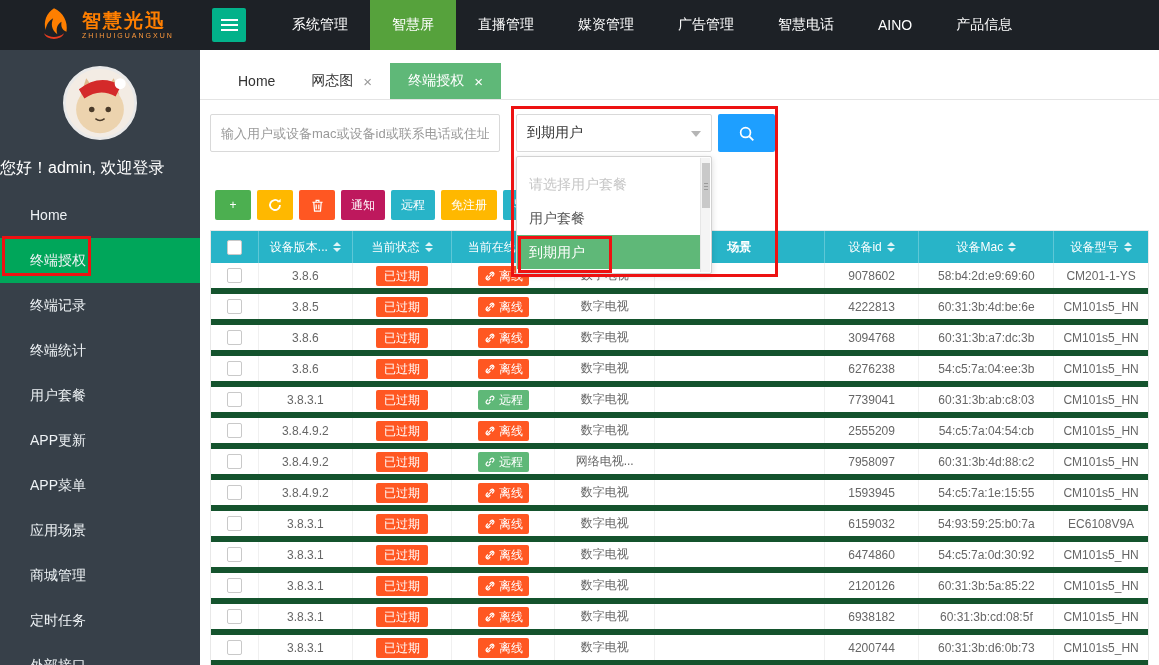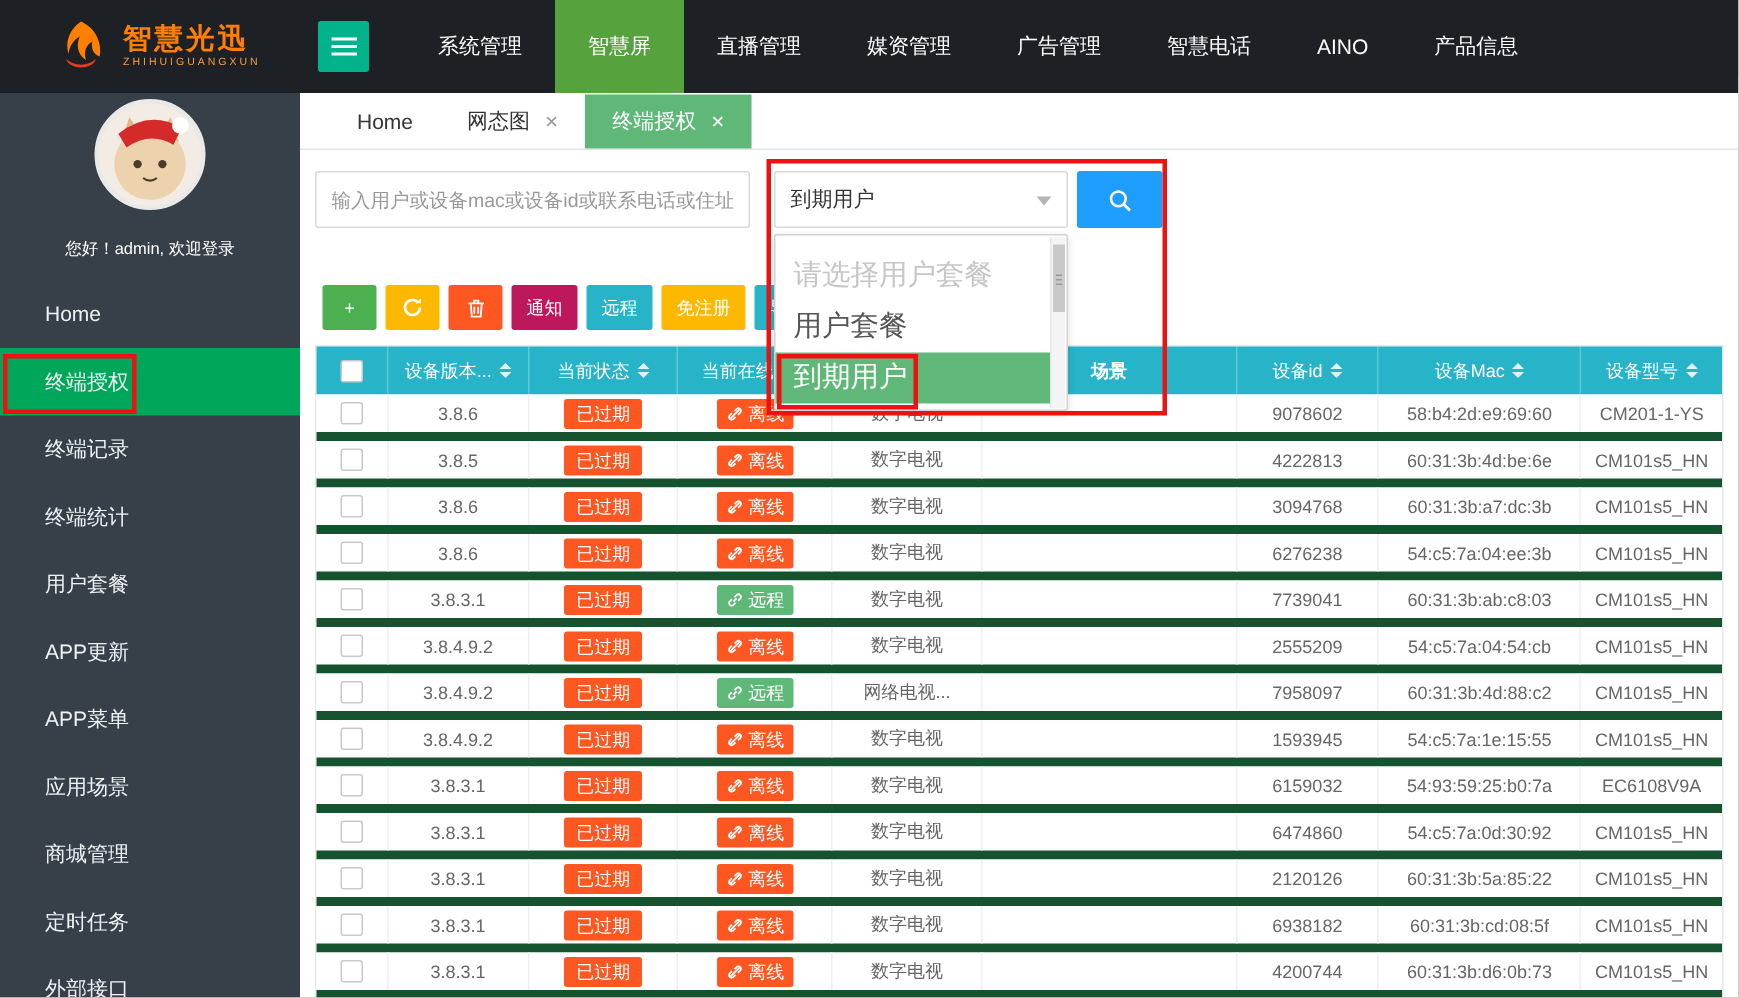--- a/index.html
+++ b/index.html
@@ -1,35 +1,35 @@
 <!DOCTYPE html>
 <html><head>
 <meta charset="utf-8">
 <style>
   *{margin:0;padding:0;box-sizing:border-box;font-family:"Liberation Sans","DejaVu Sans",sans-serif;}
   html,body{background:#9a9a9a;}
   .screen{position:relative;width:1159px;height:665px;background:#fff;overflow:hidden;}
 
   
-  .topbar{position:absolute;left:0;top:0;width:1159px;height:62px;background:#1d2126;display:flex;align-items:center;z-index:5;}
+  .topbar{position:absolute;left:0;top:0;width:1159px;height:50px;background:#1d2126;display:flex;align-items:center;z-index:5;}
   .logo{width:200px;display:flex;align-items:center;padding-left:34px;gap:8px;flex:none;}
   .logo-icon{display:flex;}
   .logo-text .brand{color:#ff7f00;font-size:19px;font-weight:bold;letter-spacing:2px;line-height:1.1;}
   .logo-text .sub{color:#ff9a3c;font-size:7px;letter-spacing:2px;}
   .hamburger{width:34px;height:34px;background:#02b28a;margin-left:12px;border-radius:2px;display:flex;flex-direction:column;justify-content:center;align-items:center;gap:3px;cursor:pointer;flex:none;}
   .hamburger i{display:block;width:17px;height:2px;background:#fff;}
   .top-nav{display:flex;height:100%;margin-left:24px;}
   .nav-item{height:100%;display:flex;align-items:center;padding:0 22px;color:#fff;font-size:14px;cursor:pointer;white-space:nowrap;}
   .nav-item.active{background:#56a23c;}
 
   
   .sidebar{position:absolute;left:0;top:50px;width:200px;height:615px;background:#374049;z-index:4;}
   .avatar-wrap{display:flex;justify-content:center;margin-top:16px;}
   .avatar{width:74px;height:74px;border-radius:50%;border:3px solid #e9e9e9;overflow:hidden;background:#f3ece4;display:flex;align-items:center;justify-content:center;}
-  .greeting{color:#fff;font-size:11px;text-align:center;margin-top:18px;}
+  .greeting{color:#fff;font-size:16px;text-align:left;margin-top:18px;}
   .side-menu{margin-top:14px;}
   .side-item{height:45px;line-height:45px;padding-left:30px;color:#eef2f5;font-size:14px;cursor:pointer;}
   .side-item.active{background:#00a65a;}
 
   
   .main{position:absolute;left:200px;top:50px;width:959px;height:615px;background:#fff;}
   .tabbar{height:50px;border-bottom:1px solid #e4e4e4;display:flex;align-items:flex-end;padding-left:20px;background:#fff;}
   .tab{height:36px;padding:0 18px;font-size:14px;color:#333;cursor:pointer;display:flex;align-items:center;gap:10px;white-space:nowrap;}
   .tab .close{color:#999;font-size:15px;line-height:1;}
   .tab.active{background:#5fb878;color:#fff;}
@@ -61,21 +61,21 @@
   .sort .up{border-bottom:4px solid rgba(255,255,255,.85);}
   .sort .down{border-top:4px solid rgba(255,255,255,.85);}
   .bicon{display:inline-flex;align-items:center;}
 
   
   .overlay-select{position:absolute;left:516px;top:114px;z-index:20;}
   .select-box{position:absolute;left:0;top:0;width:196px;height:38px;background:#fff;border:1px solid #d9d9d9;border-radius:2px;display:flex;align-items:center;padding:0 26px 0 10px;font-size:14px;color:#333;cursor:pointer;}
   .caret{position:absolute;right:10px;top:16px;width:0;height:0;border-left:5px solid transparent;border-right:5px solid transparent;border-top:6px solid #b5b5b5;}
   .search-btn{position:absolute;left:202px;top:0;width:57px;height:38px;background:#1e9fff;border:none;border-radius:2px;display:flex;align-items:center;justify-content:center;cursor:pointer;}
   .dropdown-panel{position:absolute;left:0;top:42px;width:196px;height:118px;background:#fff;border:1px solid #d2d2d2;border-radius:2px;box-shadow:0 2px 6px rgba(0,0,0,.15);padding-top:10px;}
-  .option{height:34px;line-height:34px;padding-left:12px;font-size:19px;color:#555;cursor:pointer;width:183px;overflow:hidden;white-space:nowrap;}
+  .option{height:34px;line-height:34px;padding-left:12px;font-size:14px;color:#555;cursor:pointer;width:183px;overflow:hidden;white-space:nowrap;}
   .option.placeholder{color:#c6c6c6;}
   .option.selected{background:#5fb878;color:#fff;}
   .scrollbar{position:absolute;top:1px;right:1px;bottom:1px;width:10px;background:#f4f4f4;border-left:1px solid #e6e6e6;cursor:pointer;}
   .scroll-thumb{position:absolute;top:5px;left:1px;width:8px;height:45px;background:#c9c9c9;cursor:grab;}
   .scroll-thumb::after{content:"";position:absolute;left:2px;right:2px;top:50%;height:1px;background:#9a9a9a;box-shadow:0 -3px 0 #9a9a9a,0 3px 0 #9a9a9a;}
 
   
   .anno{position:absolute;border:3px solid #ed1212;z-index:30;pointer-events:none;}
   .anno-sidebar{left:2px;top:236px;width:89px;height:40px;}
   .anno-select{left:511px;top:106px;width:267px;height:171px;}

